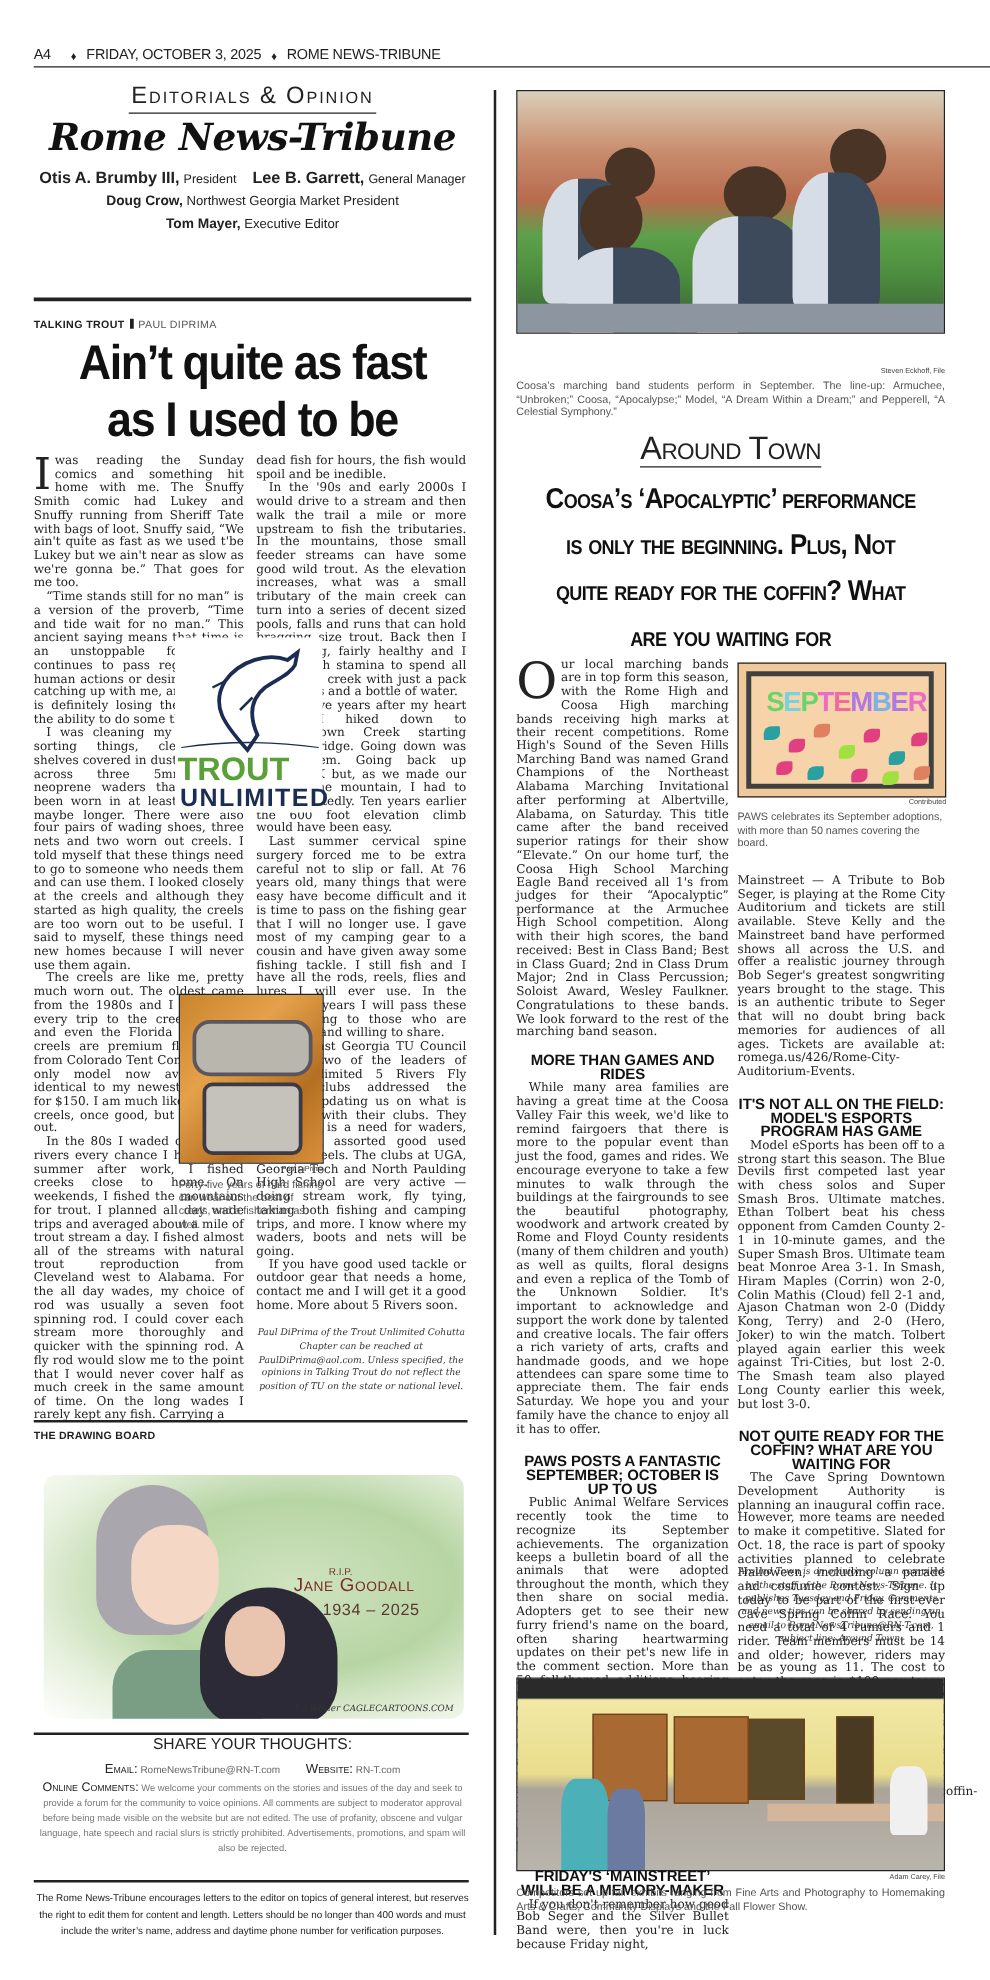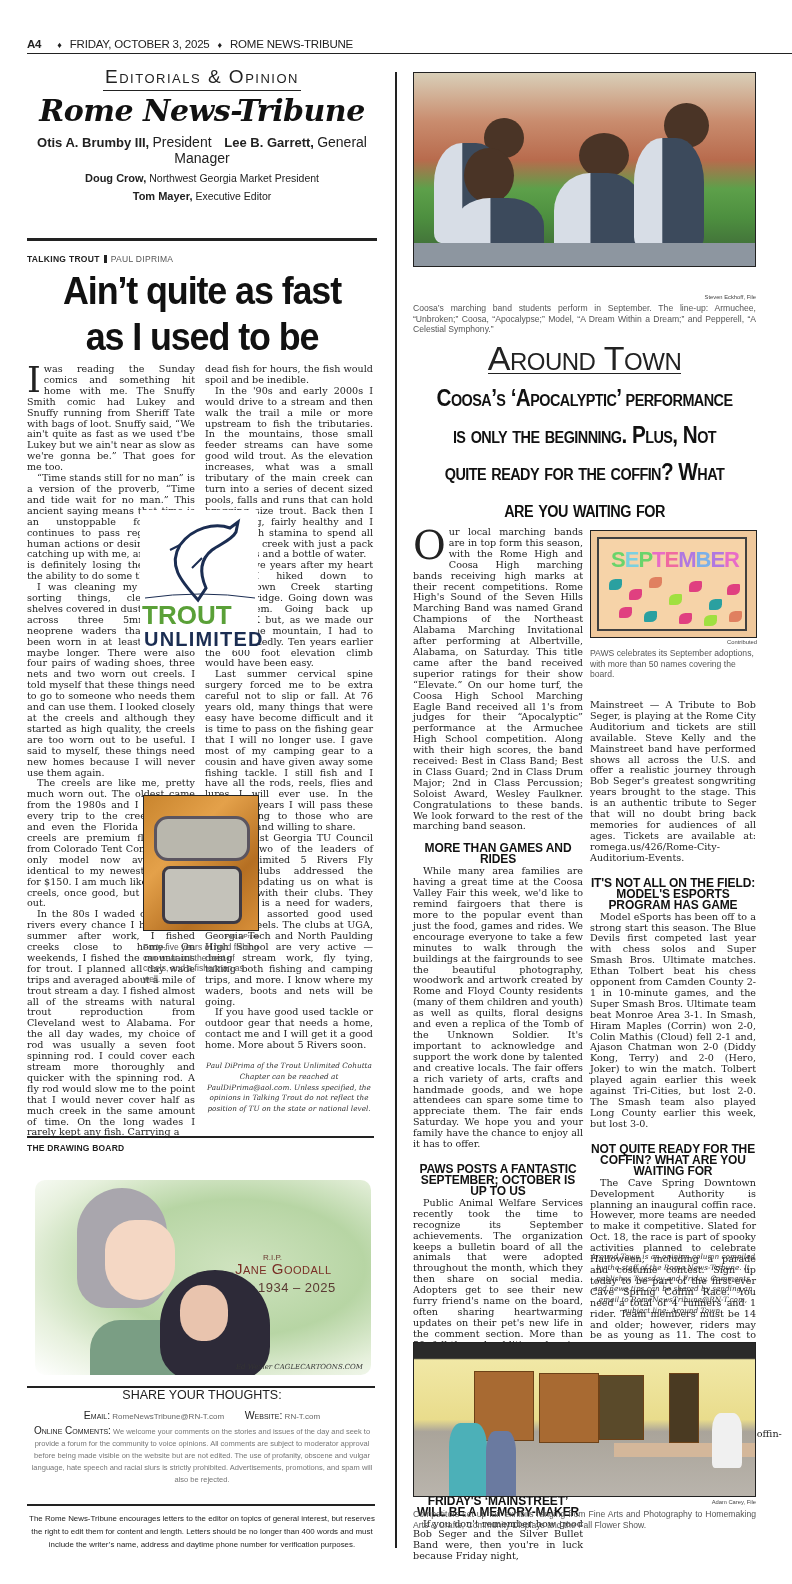--- a/index.html
+++ b/index.html
@@ -1,30 +1,30 @@
 <!DOCTYPE html>
 <html><head>
 <meta charset="utf-8">
 <style>
 *{box-sizing:border-box;margin:0;padding:0;}
 html,body{width:792px;height:1584px;background:#fff;overflow:hidden;}
 body{position:relative;font-family:"DejaVu Serif",serif;color:#222;}
 .folio{position:absolute;left:27px;top:36px;width:765px;height:18px;border-bottom:1.5px solid #222;font-family:"Liberation Sans",sans-serif;font-size:11.5px;color:#222;display:flex;align-items:flex-end;padding-bottom:3px;letter-spacing:-0.2px;}
-.folio .pg{font-weight:bold;margin-right:8px;}
+.folio .pg{font-weight:normal;margin-right:8px;}
 .folio .dm{margin:0 8px;font-size:9px;}
 .vrule{position:absolute;left:395px;top:72px;width:1.5px;height:1476px;background:#222;}
 
 
 .mast{position:absolute;left:27px;top:66px;width:350px;text-align:center;}
 .sect-title{font-family:"Liberation Sans",sans-serif;font-size:19px;letter-spacing:1.5px;font-variant:small-caps;display:inline-block;border-bottom:1.2px solid #222;padding:0 2px 2px;color:#222;}
 .paper-name{font-family:"DejaVu Serif",serif;font-weight:bold;font-size:30px;letter-spacing:-0.5px;margin-top:2px;color:#111;font-style:italic;}
 .since{font-family:"Liberation Sans",sans-serif;font-size:11.5px;font-variant:small-caps;letter-spacing:1.3px;margin-top:1px;display:inline-block;border-bottom:1px solid #222;padding:0 37px 4px;}
 .staff{font-family:"Liberation Sans",sans-serif;font-size:11.5px;margin-top:6px;color:#222;}
 .staff b{font-size:13px;}
-.staff small{font-size:14px;}
+.staff small{font-size:10px;}
 .staff-row{margin-top:6px;}
 .staff-row.s2{font-size:10.5px;}
 .staff-row.s2 b{font-size:11px;}
 .mast-bottom{position:absolute;left:27px;top:238px;width:350px;height:3px;background:#222;}
 
 
 .kicker{position:absolute;left:27px;top:254px;font-family:"Liberation Sans",sans-serif;font-size:8.5px;}
 .kicker b{font-weight:900;letter-spacing:0.3px;}
 .kicker .sep{display:inline-block;width:3px;height:8px;background:#222;margin:0 4px;vertical-align:-1px;}
 .kicker .by{color:#555;letter-spacing:0.3px;}
@@ -69,27 +69,27 @@
 .share-online .lbl{font-variant:small-caps;font-size:10px;color:#222;}
 .letters{position:absolute;left:27px;top:1502px;width:350px;text-align:center;font-family:"Liberation Sans",sans-serif;font-size:7.9px;line-height:13px;color:#222;}
 
 
 .band-photo{position:absolute;left:413px;top:72px;width:343px;height:195px;border:1px solid #222;overflow:hidden;background:linear-gradient(180deg,#d9cfb8 0%,#c98c6e 25%,#b86b4d 45%,#5da04a 60%,#4d8f3f 75%,#3b5e36 100%);}
 .band-photo .p{position:absolute;border-radius:40% 40% 10% 10%;background:linear-gradient(90deg,#d7dde6 0%,#d7dde6 40%,#3c4a5c 41%,#3c4a5c 100%);}
 .band-photo .h{position:absolute;border-radius:50%;background:#4a3426;}
 .band-photo .mar{position:absolute;left:0;top:170px;width:343px;height:25px;background:#8d96a0;}
 #band-caption{left:413px;top:303px;width:343px;text-align:justify;}
 .around{position:absolute;left:413px;top:343px;width:343px;text-align:center;}
-.around-title{font-family:"Liberation Sans",sans-serif;font-size:34px;font-variant:small-caps;display:inline-block;border-bottom:1.5px solid #222;line-height:30px;color:#222;letter-spacing:-0.5px;}
+.around-title{font-family:"Liberation Sans",sans-serif;font-size:26px;font-variant:small-caps;display:inline-block;border-bottom:1.5px solid #222;line-height:30px;color:#222;letter-spacing:-0.5px;}
 .around-head{font-family:"Liberation Sans",sans-serif;font-weight:bold;font-variant:small-caps;font-size:23px;line-height:37px;color:#111;margin-top:6px;letter-spacing:-0.6px;transform:scaleX(0.9);transform-origin:center;}
 #at-c1{left:413px;top:527px;width:170px;}
 #at-c2{left:590px;top:700px;width:166px;}
 .subhead{font-family:"Liberation Sans",sans-serif;font-weight:bold;font-size:12px;line-height:11px;text-align:center;margin:11px 0 1px;color:#111;text-indent:0 !important;letter-spacing:-0.1px;}
 .sept-photo{position:absolute;left:590px;top:530px;width:167px;height:108px;border:1px solid #222;background:#efc89c;overflow:hidden;}
-.sept-photo .board{position:absolute;left:6px;top:6px;width:150px;height:94px;background:#f6d3a8;border:2px solid #404040;}
+.sept-photo .board{position:absolute;left:6px;top:6px;width:150px;height:94px;background:#f6d3a8;border:4px solid #404040;}
 .sept-photo .word{position:absolute;left:12px;top:8px;font-family:"Liberation Sans",sans-serif;font-weight:900;font-size:22px;letter-spacing:-1px;}
 .sept-photo .leaf{position:absolute;width:13px;height:11px;border-radius:50% 10% 50% 10%;}
 .at-tagline{position:absolute;left:590px;top:1252px;width:166px;text-align:center;font-style:italic;font-size:7.3px;line-height:10.8px;color:#333;}
 .fair-photo{position:absolute;left:413px;top:1342px;width:343px;height:155px;border:1px solid #222;overflow:hidden;background:linear-gradient(180deg,#2a2a2a 0%,#2a2a2a 10%,#f1e8a6 11%,#e9dc8c 50%,#aaa49a 58%,#b9b4ac 100%);}
 .fair-photo .panel{position:absolute;background:#a86a32;border:1px solid #6d4218;}
 .fair-photo .table{position:absolute;background:#d4b79a;}
 .fair-photo .person{position:absolute;border-radius:30% 30% 10% 10%;}
 #fair-caption{left:413px;top:1509px;width:343px;text-align:justify;}
 </style>
 </head>

